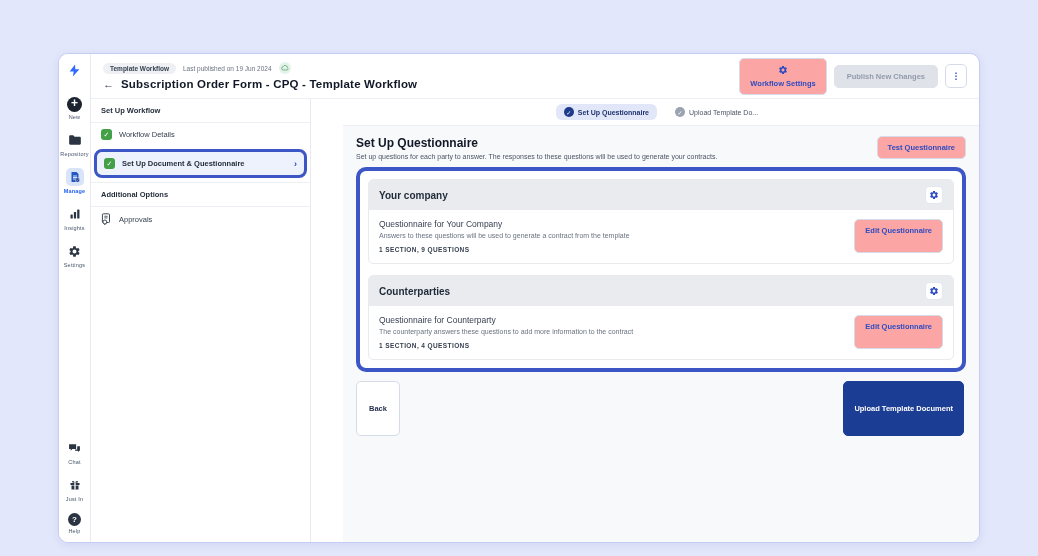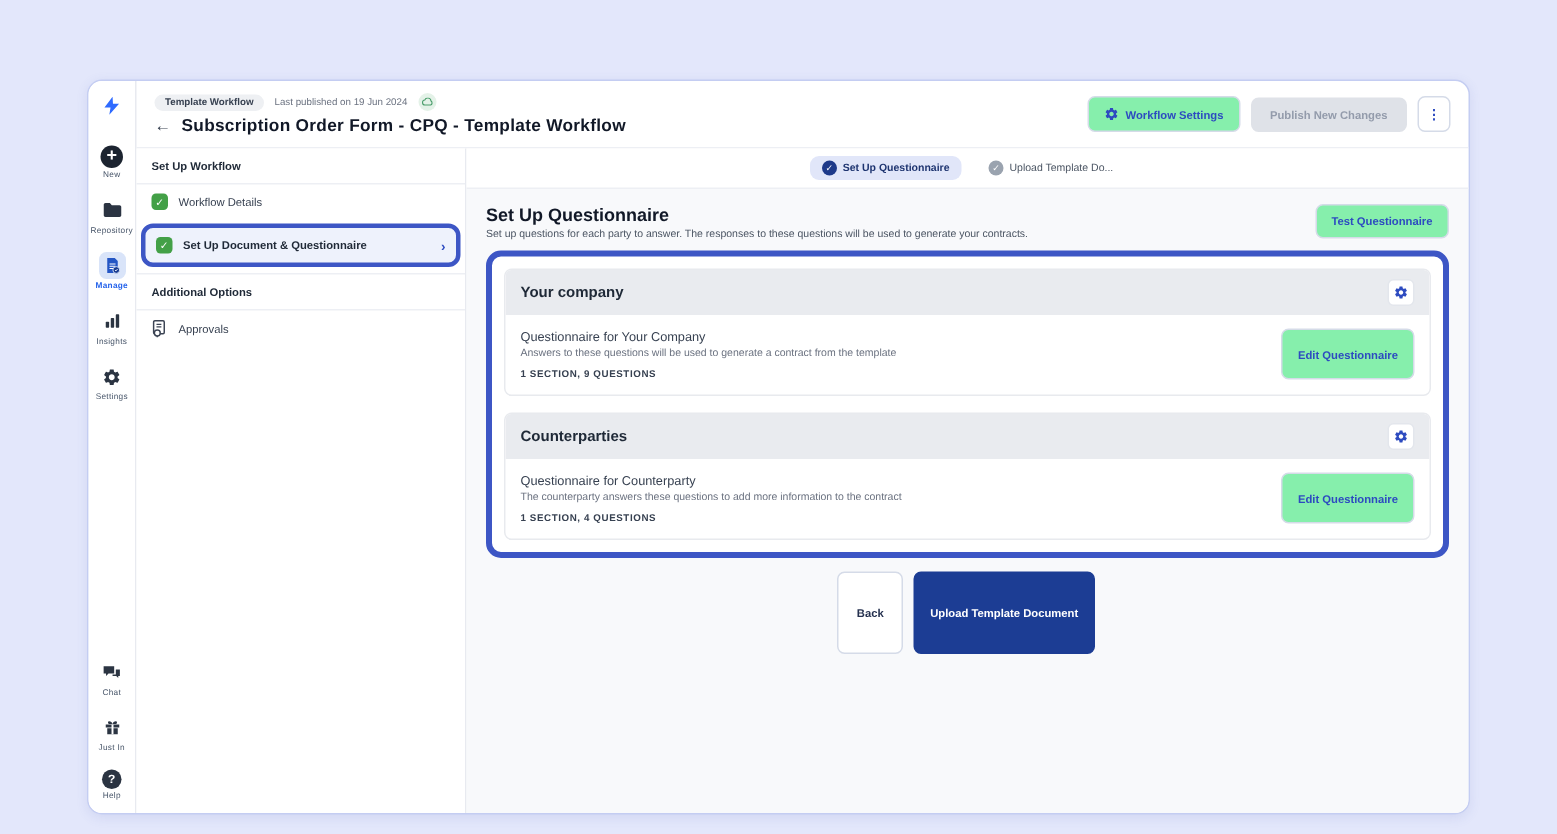--- a/index.html
+++ b/index.html
@@ -68,25 +68,25 @@
   .ph-left { display:flex; flex-direction:column; gap:4px; }
   .ph-row1 { display:flex; align-items:center; gap:7px; }
   .pill { background:#eef0f3; border-radius:8px; padding:2px 7px; font-size:6.5px; font-weight:bold; color:#374151; }
   .published { font-size:6.5px; color:#6b7280; }
   .cloudchip { width:12px; height:12px; border-radius:50%; background:#e4f2e8; display:flex; align-items:center; justify-content:center; }
   .ph-row2 { display:flex; align-items:center; gap:7px; }
   .backarrow { font-size:11px; color:#374151; cursor:pointer; line-height:1; }
   .pagetitle { font-size:11.5px; font-weight:bold; color:#111827; letter-spacing:.2px; }
   .ph-right { display:flex; align-items:center; gap:7px; }
   .btn { border-radius:5px; font-size:7.5px; font-weight:bold; cursor:pointer; display:inline-flex; align-items:center; gap:4px; }
-  .btn-outline { background:#86efac; border:1px solid #d5dbe8; color:#2d4bc0; padding:6px 10px; }
+  .btn-outline { background:#fca5a5; border:1px solid #d5dbe8; color:#2d4bc0; padding:6px 10px;flex-direction:column; }
   .btn-disabled { background:#dfe2e8; border:1px solid #dfe2e8; color:#939bab; padding:6px 12px; cursor:default; }
   .btn-kebab { background:#fff; border:1px solid #d5dbe8; color:#2d4bc0; width:22px; height:24px; justify-content:center; font-size:9px; }
   
-  .body-row { flex:1; display:flex; min-height:0; }
+  .body-row { flex:1; display:flex; min-height:0;gap:32px; }
   .panel { width:220px; flex:0 0 220px; border-right:1px solid #e8eaf0; background:#fff; }
   .panel-h { padding:7px 10px; font-size:7.5px; font-weight:bold; color:#1f2937; border-bottom:1px solid #edeff4; }
   .panel-h.bt { border-top:1px solid #edeff4; margin-top:4px; }
   .p-item { display:flex; align-items:center; gap:7px; padding:6px 10px; cursor:pointer;text-align:right; }
   .greenchk { width:11px; height:11px; border-radius:3px; background:#43a047; color:#fff; font-size:7px;
     display:flex; align-items:center; justify-content:center; flex:0 0 11px; }
   .p-item .txt { font-size:7.5px; color:#374151; }
   .hl-item {
     margin:3px 3px; border:3px solid #3d56c5; border-radius:8px; background:#eef2fc;
     display:flex; align-items:center; gap:7px; padding:6px 7px; cursor:pointer;
@@ -113,21 +113,21 @@
   .card { border:1px solid #e8eaee; border-radius:5px; overflow:hidden; background:#fff; }
   .card + .card { margin-top:11px; }
   .card-h { background:#e9ebef; padding:6px 10px; display:flex; align-items:center; justify-content:space-between; }
   .card-h .ch-title { font-size:10px; font-weight:bold; color:#1f2937; }
   .gearbtn { width:18px; height:18px; background:#fff; border:1px solid #e3e6ec; border-radius:4px;
     display:flex; align-items:center; justify-content:center; cursor:pointer; }
   .card-b { padding:9px 10px 10px; display:flex; justify-content:space-between; }
   .cb-title { font-size:8.5px; color:#374151; }
   .cb-desc { font-size:7px; color:#6b7280; margin-top:3px; }
   .cb-meta { font-size:6.5px; font-weight:bold; color:#374151; letter-spacing:.4px; margin-top:7px; }
-  .footer-btns { display:flex; justify-content:center; gap:7px; margin-top:9px; padding-right:2px; }
+  .footer-btns { display:flex; justify-content:space-between; gap:7px; margin-top:9px; padding-right:2px; }
   .btn-back { background:#fff; border:1px solid #d5dbe8; color:#25314f; padding:6px 12px; }
   .btn-navy { background:#1c3d94; border:1px solid #1c3d94; color:#fff; padding:22px 10px; }
   svg { display:block; }
 </style>
 </head>
 <body>
 
 <div class="window">
 
   <div class="rail">

